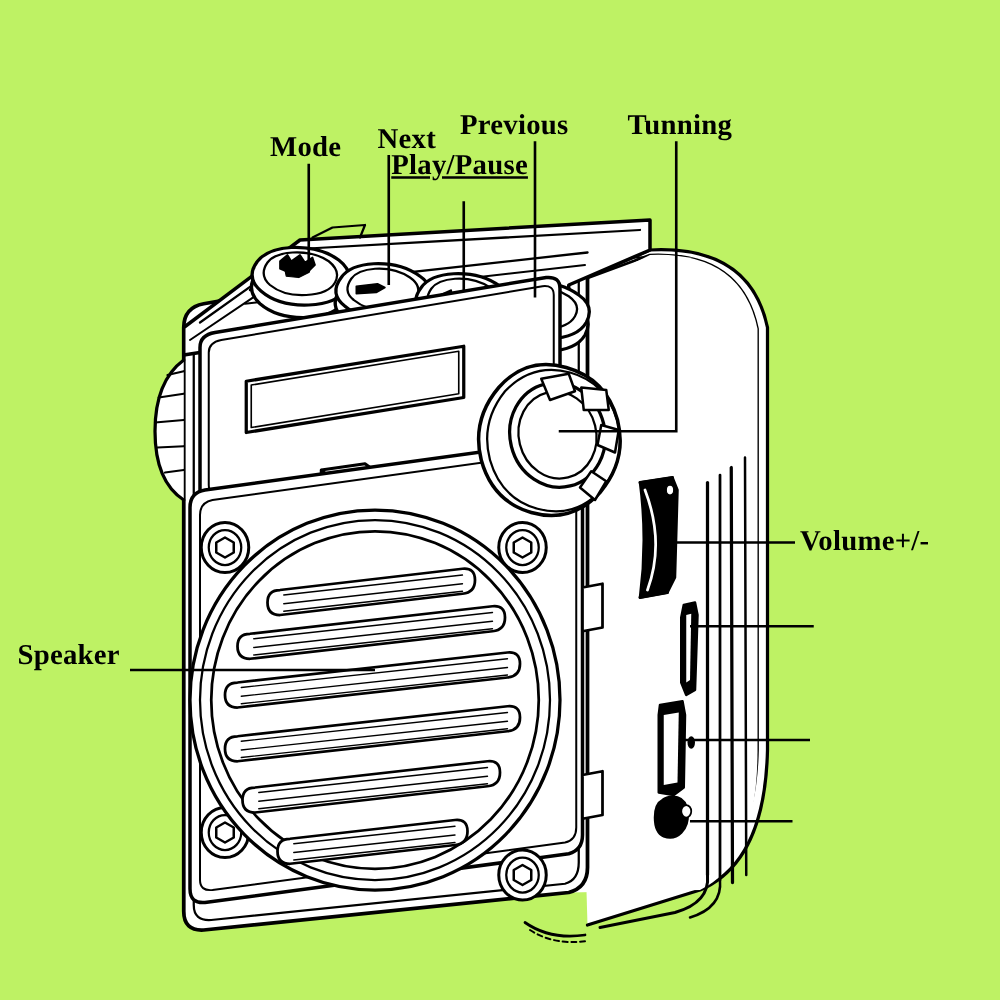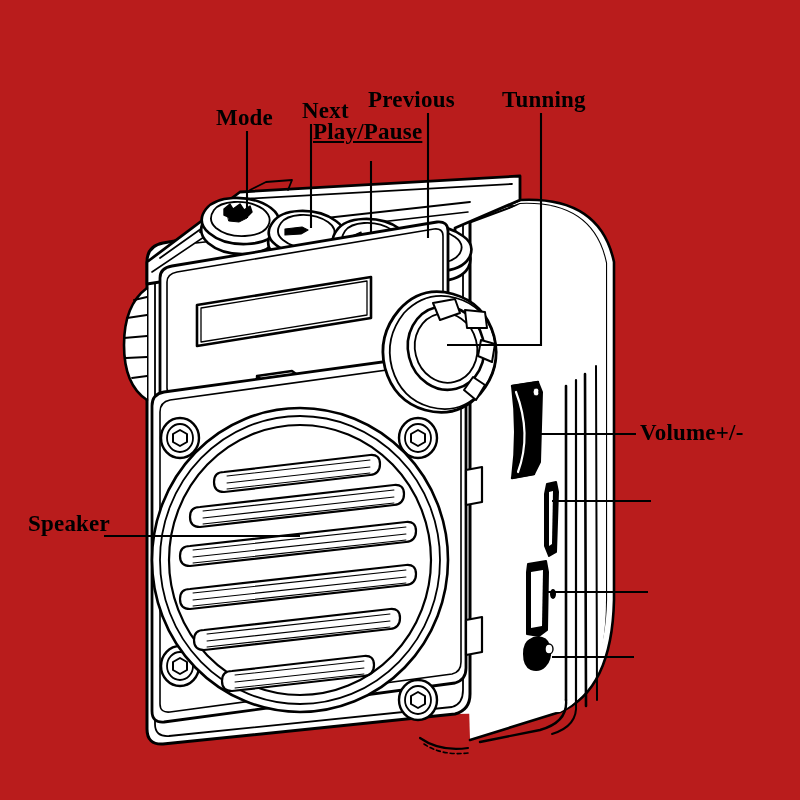--- a/index.html
+++ b/index.html
@@ -8,21 +8,21 @@
     padding: 0;
     background: #ffffff;
   }
   body {
     font-family: "Liberation Serif", "DejaVu Serif", serif;
   }
   #stage {
     position: relative;
     width: 800px;
     height: 800px;
-    background: #b91c1c;
+    background: #bef264;
     overflow: hidden;
   }
   #artboard {
     position: absolute;
     left: 0;
     top: 0;
     width: 800px;
     height: 800px;
   }
   .callout {
@@ -320,15 +320,15 @@
 
   <div class="callout" style="left:368px; top:88px;">Previous</div>
 
   <div class="callout" style="left:502px; top:88px;">Tunning</div>
 
   <div class="callout right-side" style="left:640px; top:421px;">Volume+/-</div>
 
 
 
 
-  <div class="callout left-side" style="left:28px; top:512px;">Speaker</div>
+  <div class="callout left-side" style="left:14px; top:512px;">Speaker</div>
 
 </div>
 
 </body></html>

